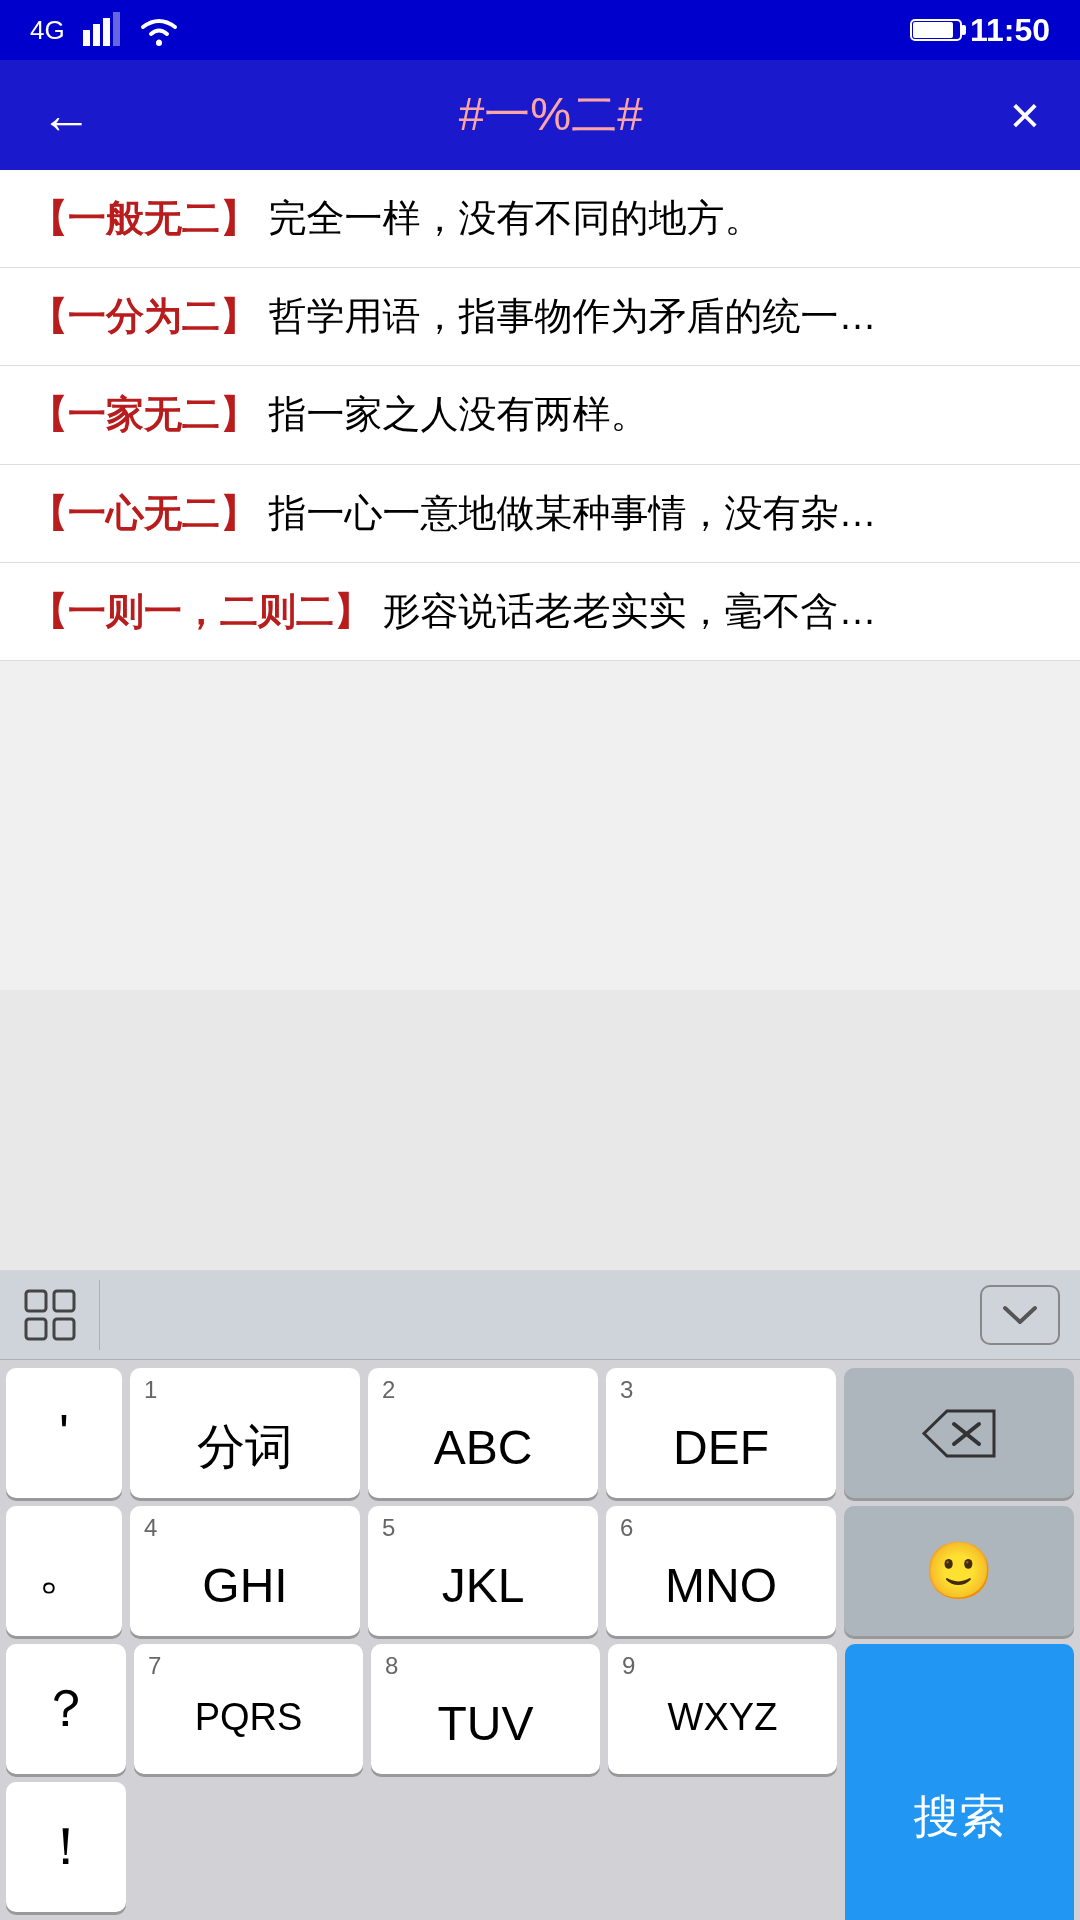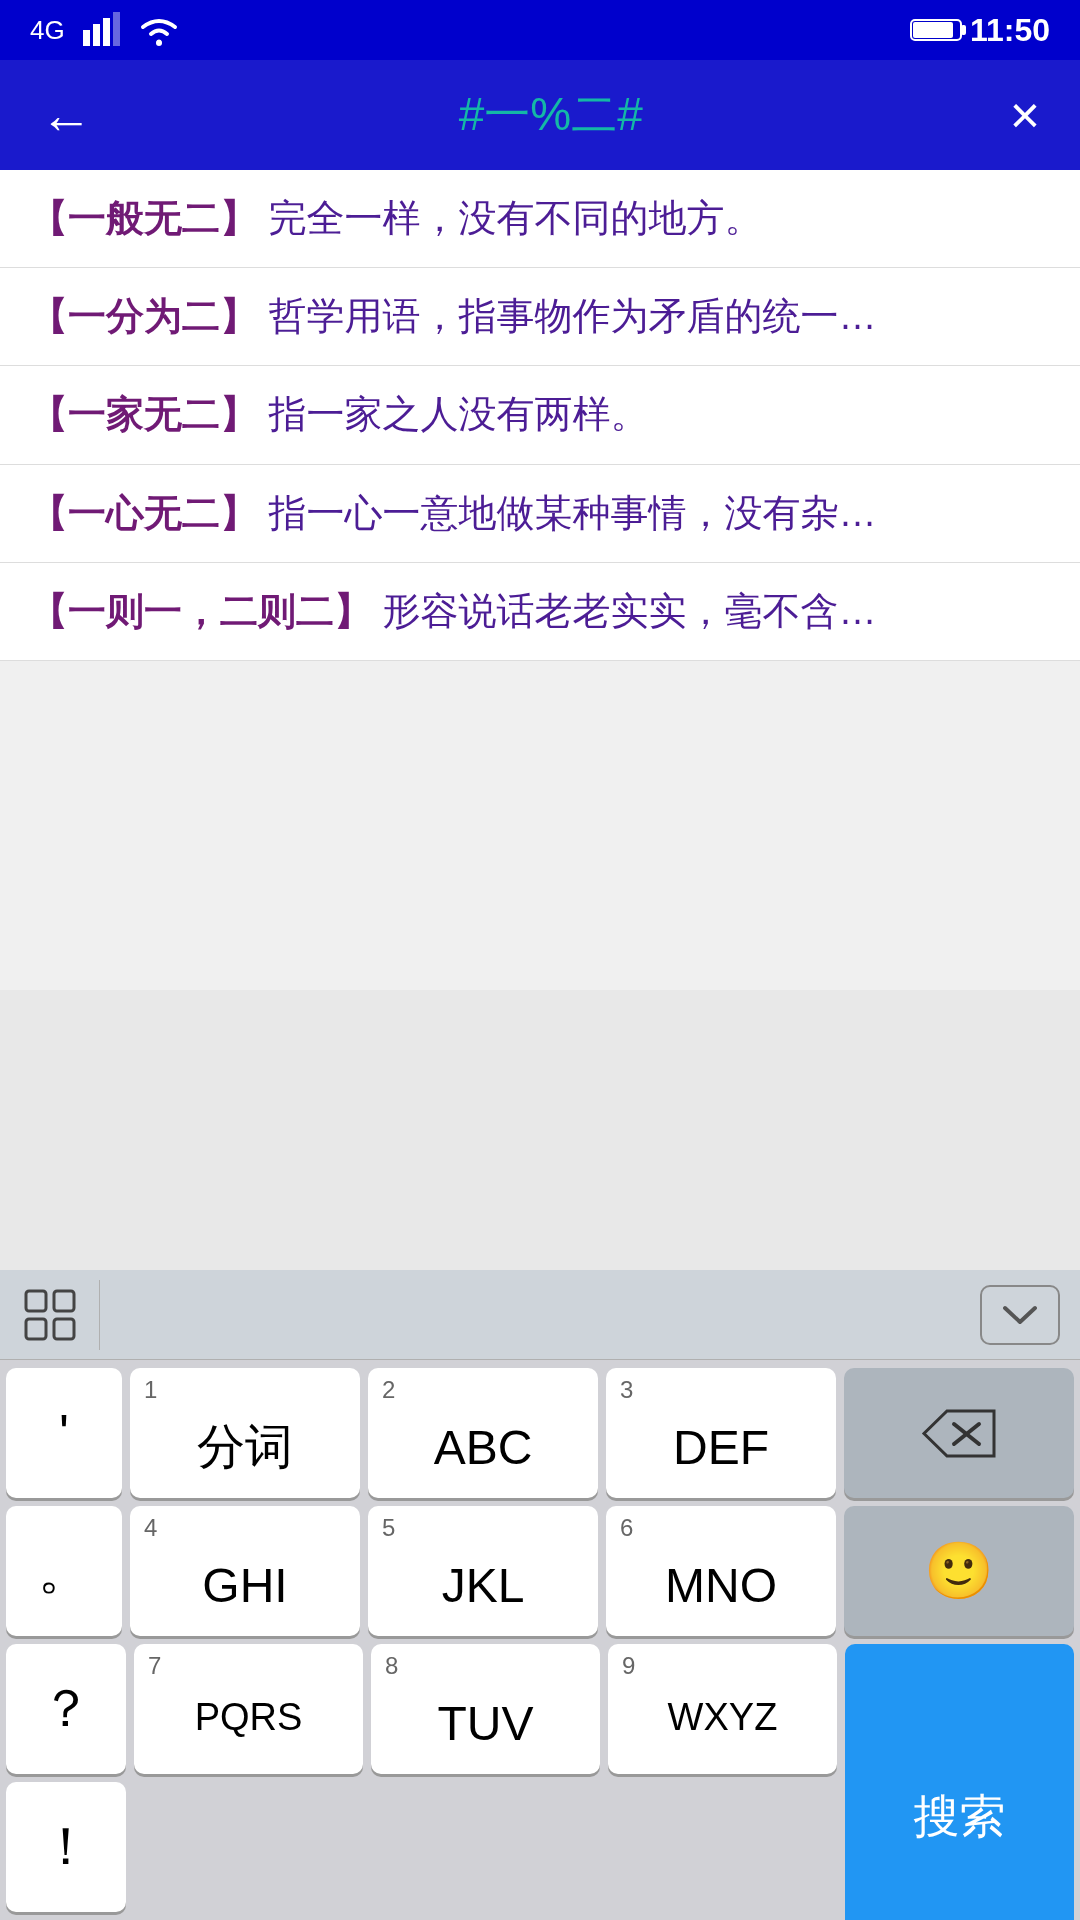--- a/index.html
+++ b/index.html
@@ -45,21 +45,21 @@
     .header-back {
       color: white;
       font-size: 52px;
       font-weight: bold;
       cursor: pointer;
       padding: 10px;
     }
     .header-title {
       flex: 1;
       text-align: center;
-      color: #14b8a6;
+      color: #fca5a5;
       font-size: 46px;
       font-weight: normal;
     }
     .header-close {
       color: white;
       font-size: 52px;
       cursor: pointer;
       padding: 10px;
     }
 
@@ -71,25 +71,25 @@
     .result-item {
       background: white;
       border-bottom: 1px solid #ddd;
       padding: 22px 30px;
       font-size: 38px;
       line-height: 1.4;
       color: #333;
       cursor: pointer;
     }
     .result-item .term {
-      color: #701a75;
+      color: #b91c1c;
       font-weight: bold;
     }
     .result-item .definition {
-      color: #4c1d95;
+      color: #000000;
     }
 
     
     .empty-area {
       background: #e8e8e8;
       height: 280px;
     }
 
     
     .keyboard-container {

